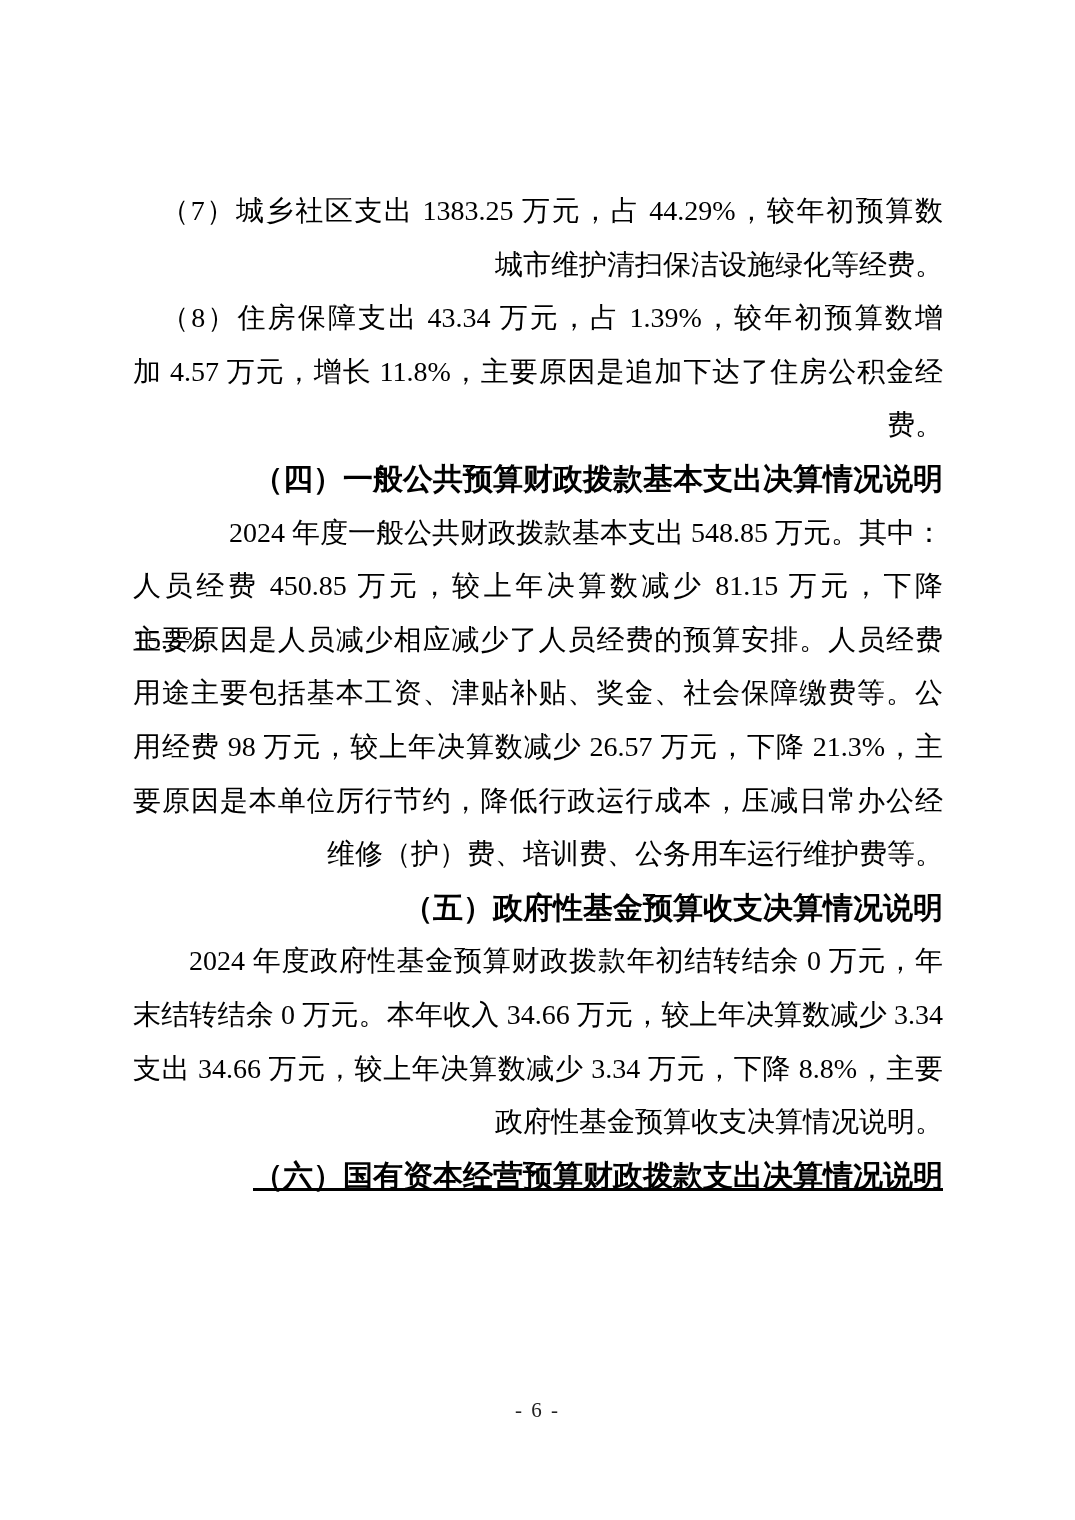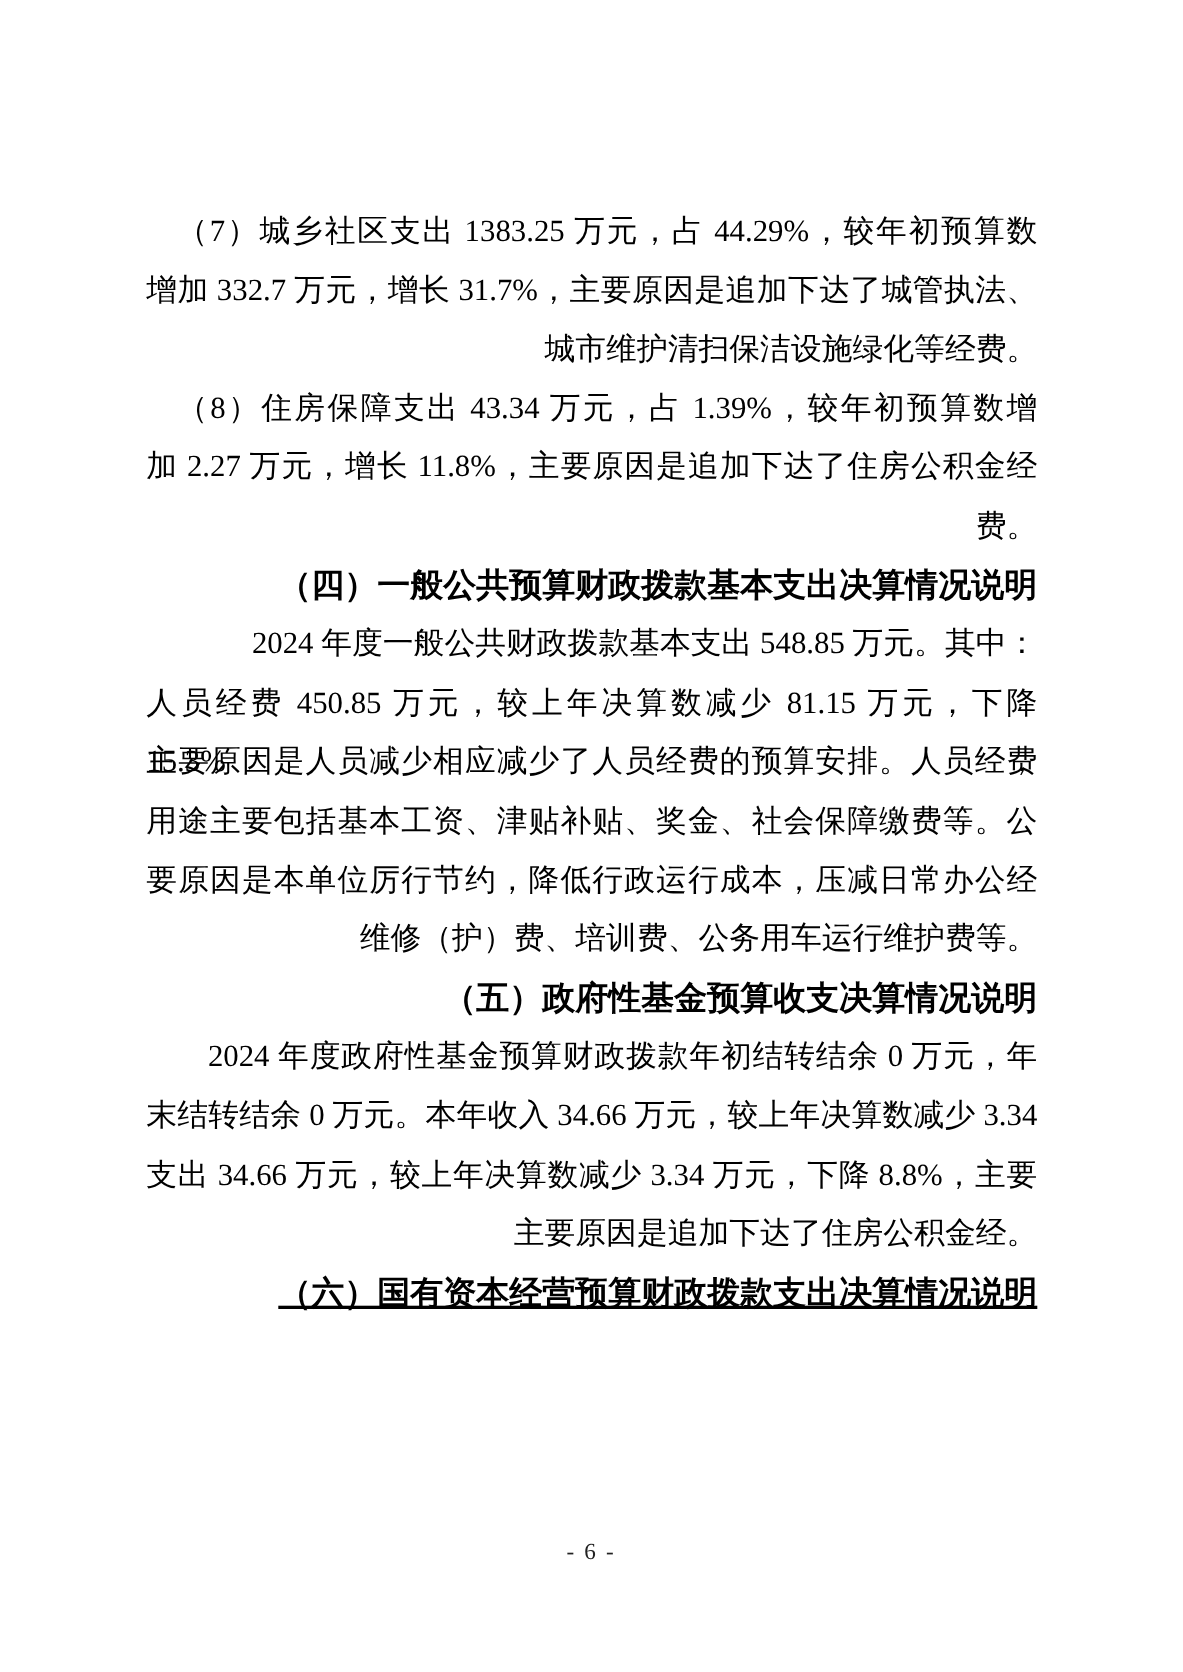--- a/index.html
+++ b/index.html
@@ -47,35 +47,35 @@
     color: #222222;
     letter-spacing: 2px;
   }
 </style>
 </head>
 <body>
 
 <div class="page">
   <div class="content" id="content">
       <div class="line body j" style="text-indent: 1em;">（7）城乡社区支出 1383.25 万元，占 44.29%，较年初预算数</div>
-      <div class="line body j">增加 332.7 万元，增长 31.7%，主要原因是追加下达了城管执法、</div>
       <div class="line body">城市维护清扫保洁设施绿化等经费。</div>
       <div class="line body j" style="text-indent: 1em;">（8）住房保障支出 43.34 万元，占 1.39%，较年初预算数增</div>
-      <div class="line body j">加 2.27 万元，增长 11.8%，主要原因是追加下达了住房公积金经</div>
+      <div class="line body j">加 4.57 万元，增长 11.8%，主要原因是追加下达了住房公积金经</div>
       <div class="line body">费。</div>
       <div class="line heading" style="text-indent: 2em;">（四）一般公共预算财政拨款基本支出决算情况说明</div>
       <div class="line body" style="text-indent: 2em;">2024 年度一般公共财政拨款基本支出 548.85 万元。其中：</div>
       <div class="line body j">人员经费 450.85 万元，较上年决算数减少 81.15 万元，下降 15.3%，</div>
       <div class="line body j">主要原因是人员减少相应减少了人员经费的预算安排。人员经费</div>
       <div class="line body j">用途主要包括基本工资、津贴补贴、奖金、社会保障缴费等。公</div>
+      <div class="line body j">用经费 98 万元，较上年决算数减少 26.57 万元，下降 21.3%，主</div>
       <div class="line body j">要原因是本单位厉行节约，降低行政运行成本，压减日常办公经</div>
       <div class="line body">维修（护）费、培训费、公务用车运行维护费等。</div>
       <div class="line heading" style="text-indent: 2em;">（五）政府性基金预算收支决算情况说明</div>
       <div class="line body j" style="text-indent: 2em;">2024 年度政府性基金预算财政拨款年初结转结余 0 万元，年</div>
       <div class="line body j">末结转结余 0 万元。本年收入 34.66 万元，较上年决算数减少 3.34</div>
       <div class="line body j">支出 34.66 万元，较上年决算数减少 3.34 万元，下降 8.8%，主要</div>
-      <div class="line body">主要原因是追加下达了住房公积金经。</div>
+      <div class="line body">政府性基金预算收支决算情况说明。</div>
       <div class="line heading" style="text-indent: 2em; text-decoration: underline;">（六）国有资本经营预算财政拨款支出决算情况说明</div>
     </div>
   <div class="footer">
     <span>- 6 -</span>
   </div>
 </div>
 
 </body></html>

